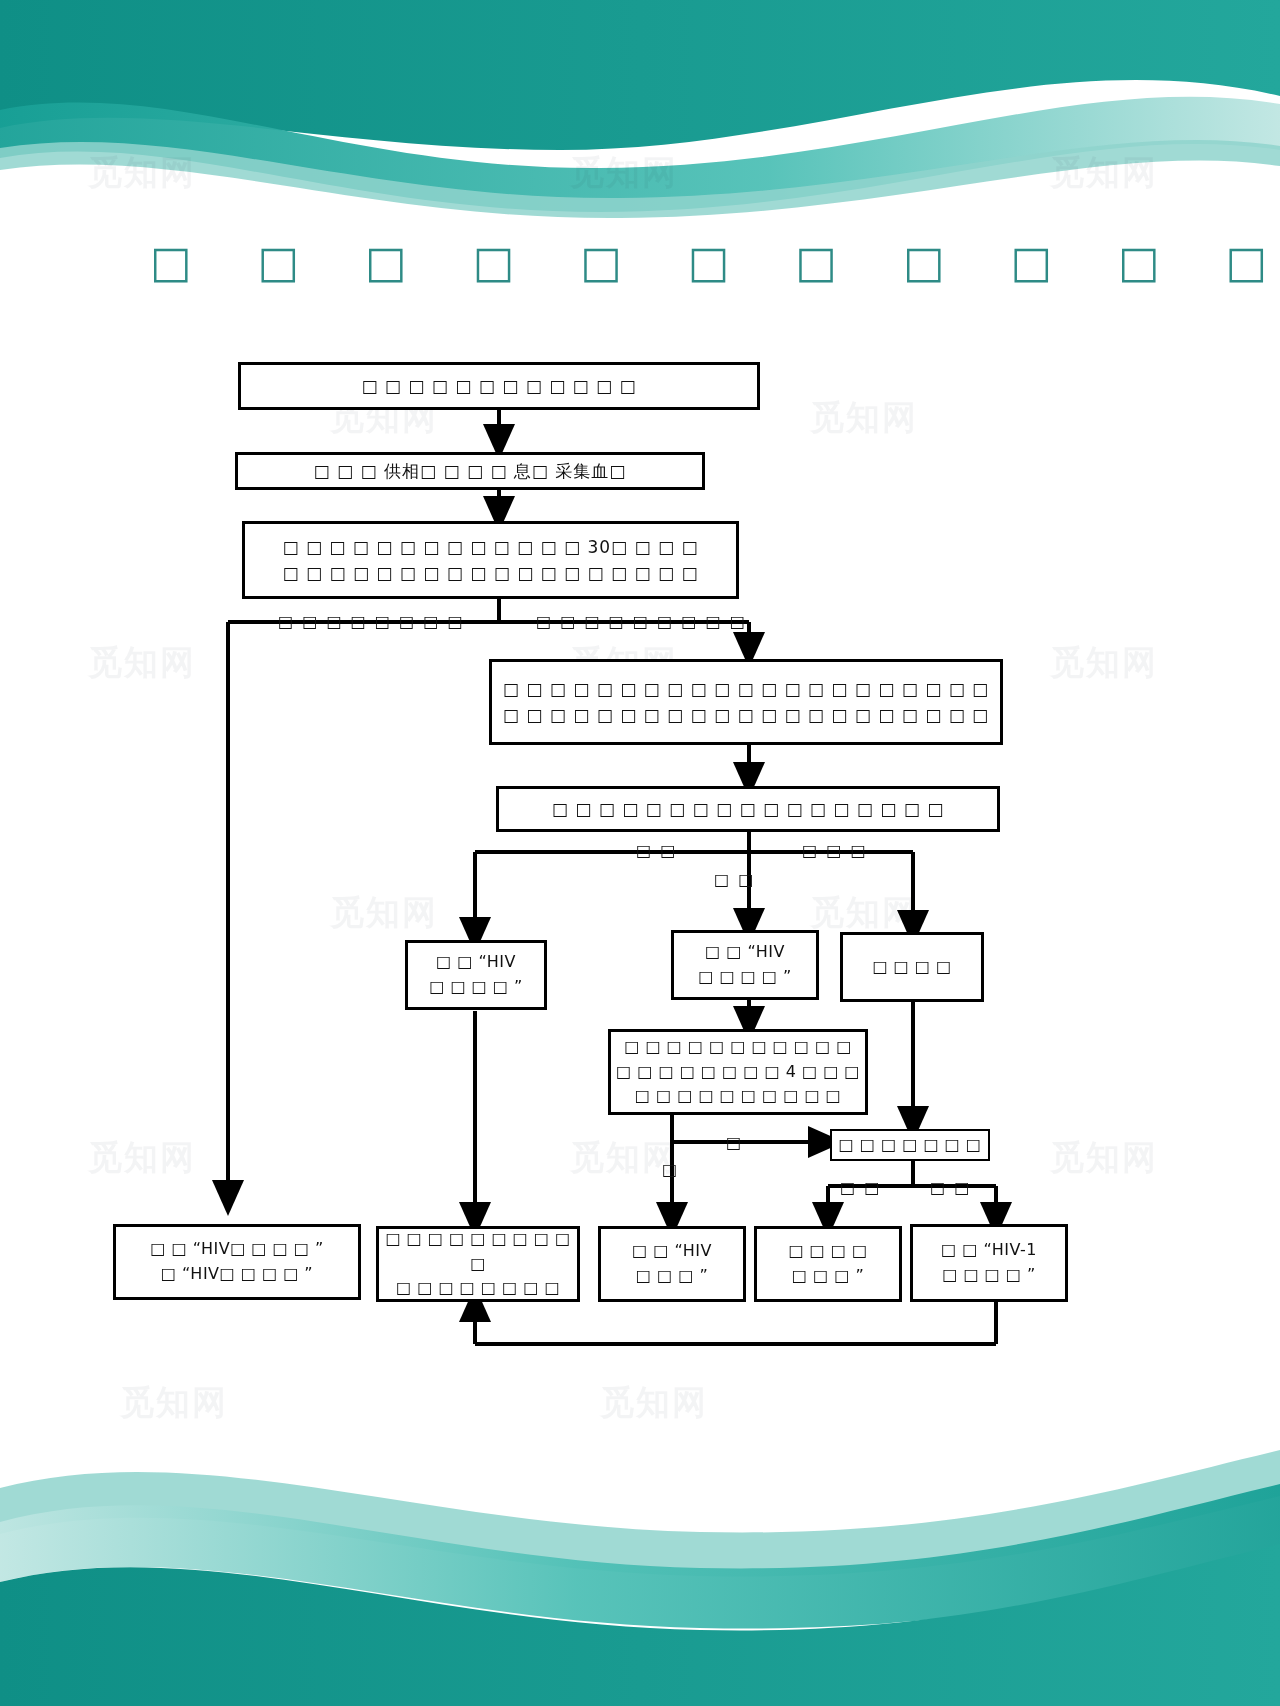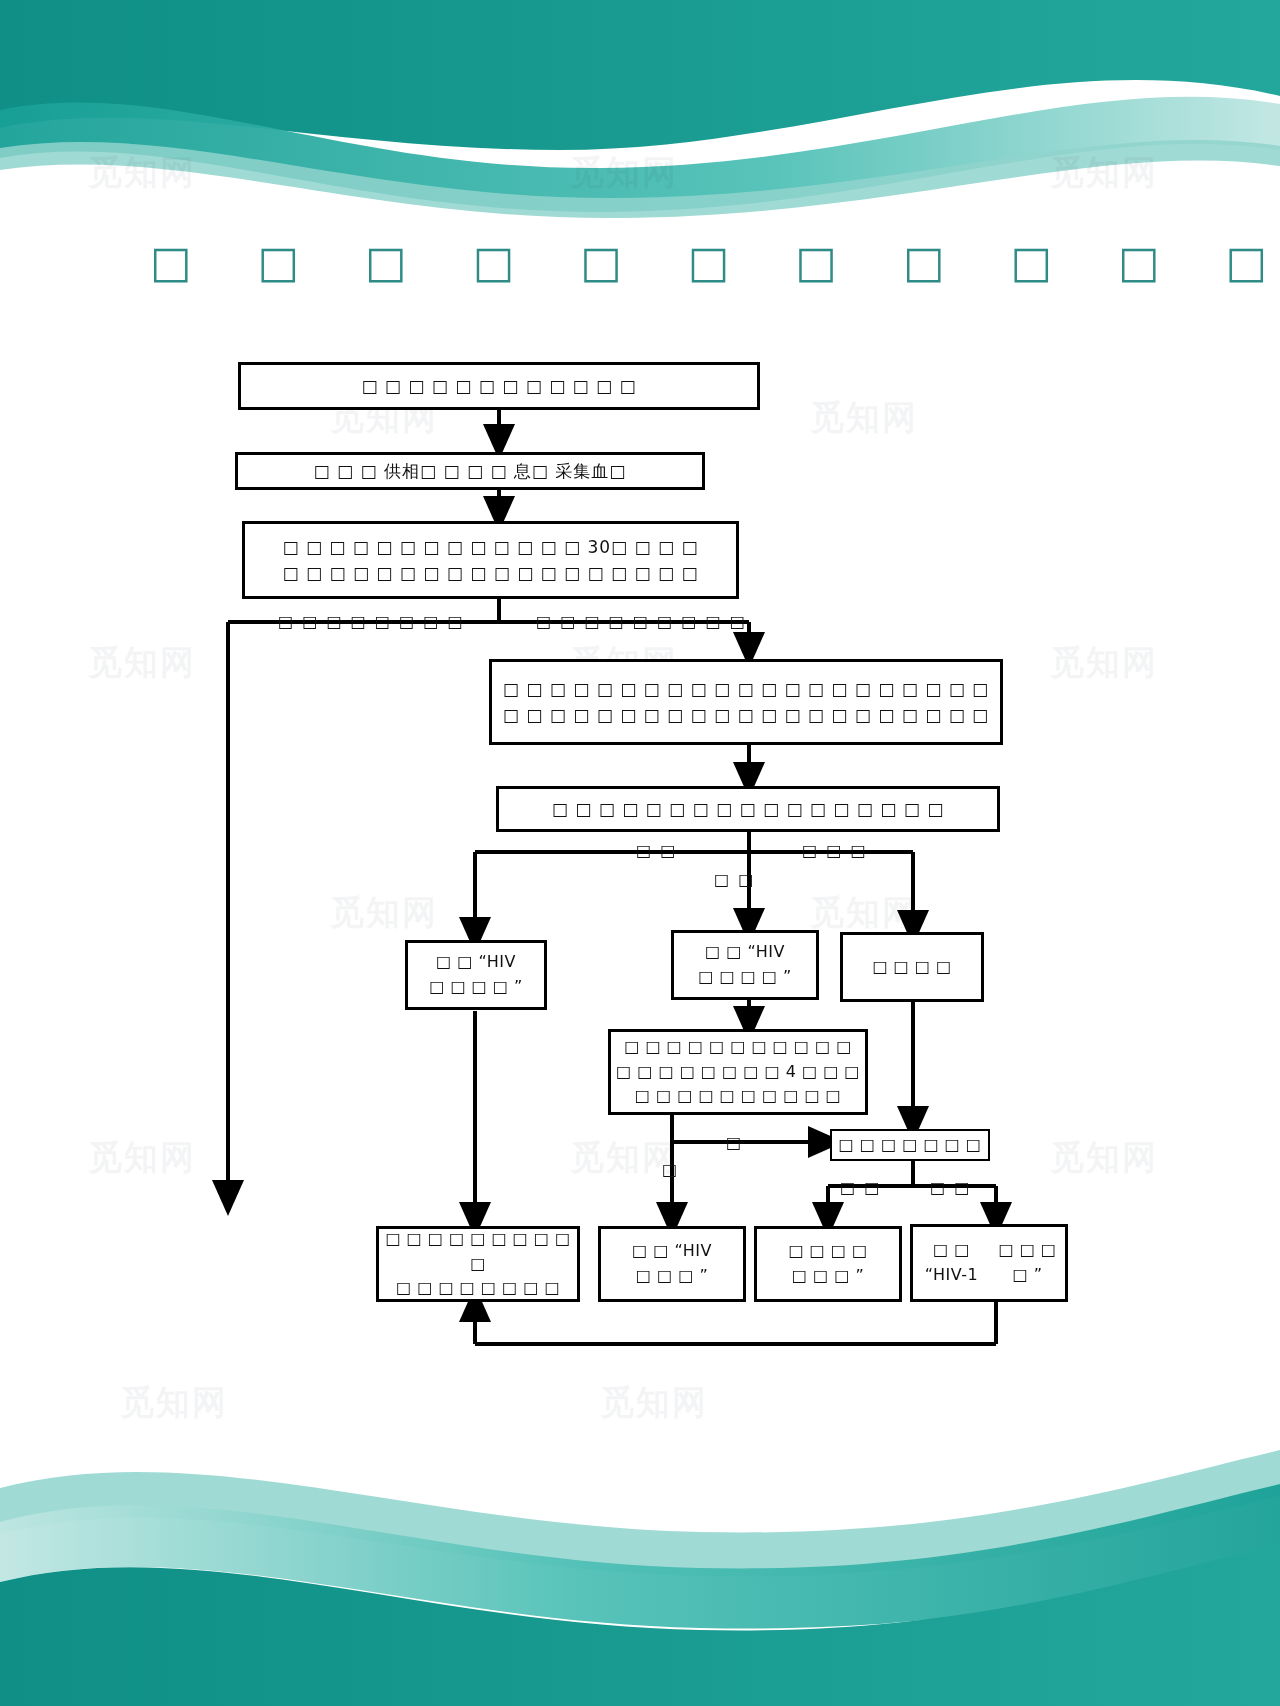--- a/index.html
+++ b/index.html
@@ -204,37 +204,41 @@
     <div class="node small" style="left:608px;top:1029px;width:260px;height:86px;flex-direction:column;">
       <span>□ □ □ □ □ □ □ □ □ □ □</span>
       <span>□ □ □ □ □ □ □ □ 4 □ □ □</span>
       <span>□ □ □ □ □ □ □ □ □ □</span>
     </div>
 
     <div class="node small thin" style="left:830px;top:1129px;width:160px;height:32px;">
       <span>□ □ □ □ □ □ □</span>
     </div>
 
+    <div class="node small" style="left:113px;top:1224px;width:248px;height:76px;flex-direction:column;">
+      <span>□ □ “HIV□ □ □ □ ”</span>
+      <span>□ “HIV□ □ □ □ ”</span>
+    </div>
 
     <div class="node small" style="left:376px;top:1226px;width:204px;height:76px;flex-direction:column;">
       <span>□ □ □ □ □ □ □ □ □ □</span>
       <span>□ □ □ □ □ □ □ □</span>
     </div>
 
     <div class="node small" style="left:598px;top:1226px;width:148px;height:76px;flex-direction:column;">
       <span>□ □ “HIV</span>
       <span>□ □ □ ”</span>
     </div>
 
     <div class="node small" style="left:754px;top:1226px;width:148px;height:76px;flex-direction:column;">
       <span>□ □ □ □</span>
       <span>□ □ □ ”</span>
     </div>
 
-    <div class="node small" style="left:910px;top:1224px;width:158px;height:78px;flex-direction:row;">
+    <div class="node small" style="left:910px;top:1224px;width:158px;height:78px;flex-direction:column;">
       <span>□ □ “HIV-1</span>
       <span>□ □ □ □ ”</span>
     </div>
 
     <div class="label" style="left:278px;top:612px;">□ □ □ □ □ □ □ □</div>
     <div class="label" style="left:536px;top:612px;">□ □ □ □ □ □ □ □ □</div>
     <div class="label" style="left:636px;top:841px;">□ □</div>
     <div class="label" style="left:802px;top:841px;">□ □ □</div>
     <div class="label" style="left:714px;top:870px;">□ □</div>
     <div class="label" style="left:726px;top:1133px;">□</div>

